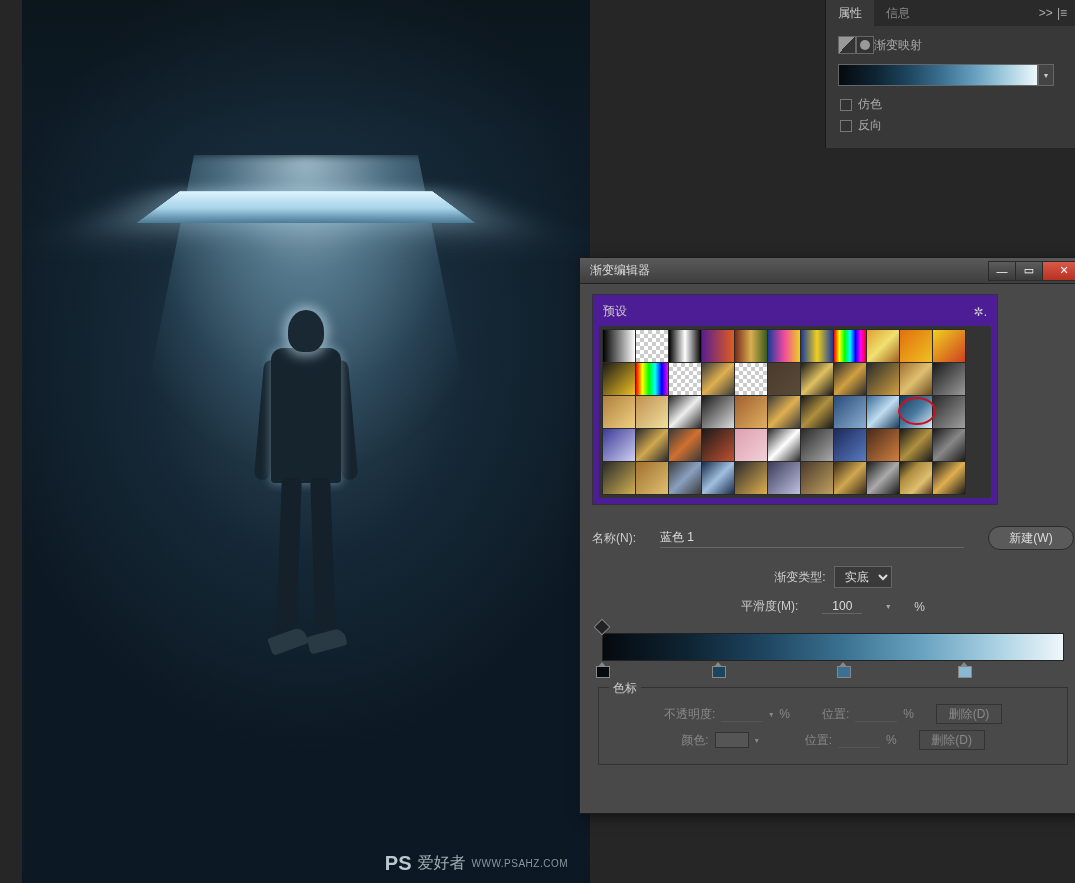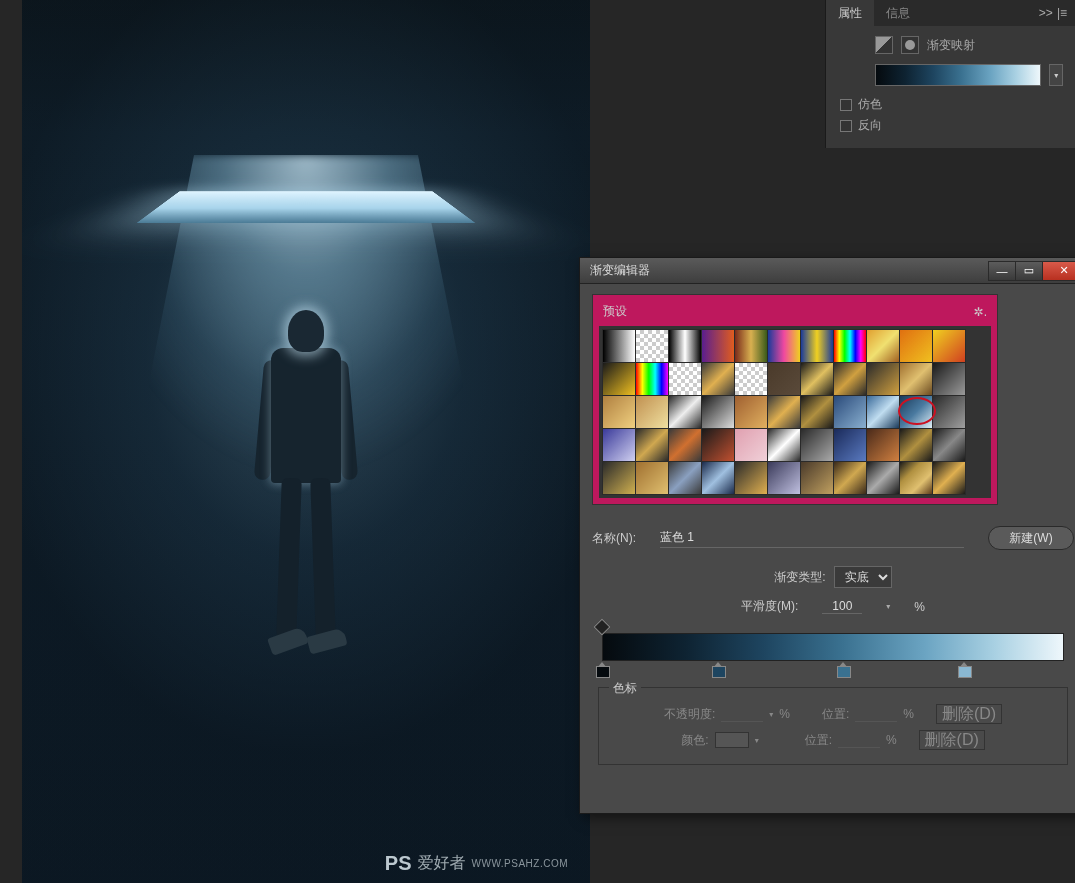--- a/index.html
+++ b/index.html
@@ -23,39 +23,39 @@
 .watermark .ps { font-weight: bold; color: #bcc8cf; font-size: 20px; }
 .watermark .cn { font-family: Liberation Mono, monospace; }
 .watermark .url { font-size: 10px; letter-spacing: 0.5px; color: #8a959c; }
 
 .props-panel { position: absolute; right: 0; top: 0; width: 250px; background: #383838; border-left: 1px solid #1a1a1a; }
 .props-tabs { display: flex; background: #2a2a2a; height: 26px; align-items: center; }
 .ptab { padding: 21px 12px; font-size: 12px; color: #888; cursor: pointer; }
 .ptab.active { background: #383838; color: #ccc; }
 .props-menu { margin-left: auto; padding-right: 8px; color: #aaa; font-size: 12px; display: flex; gap: 4px; }
 .props-body { padding: 10px 12px; }
-.props-row { display: flex; align-items: flex-end; gap: 8px; margin-bottom: 10px; color: #aaa; font-size: 12px; margin-left: 37px; }
+.props-row { display: flex; align-items: flex-end; margin-bottom: 10px; color: #aaa; font-size: 12px; }
 .adj-icon1 { width: 18px; height: 18px; background: linear-gradient(135deg, #999 50%, #333 50%); border: 1px solid #666; }
 .adj-icon2 { width: 18px; height: 18px; background: #333; border: 1px solid #666; position: relative; }
 .adj-icon2::after { content: ""; position: absolute; inset: 3px; border-radius: 50%; background: #999; }
 .grad-preview { width: 200px; height: 22px; background: linear-gradient(90deg, #050a0e 0%, #0e2332 18%, #1e4560 35%, #3a7190 52%, #6ba4c2 70%, #a8d0e2 85%, #eef7fb 100%); border: 1px solid #666; }
 .grad-dd { width: 16px; height: 22px; background: #444; border: 1px solid #666; display: flex; align-items: center; justify-content: center; color: #ccc; font-size: 8px; }
 .cb-row { display: flex; align-items: center; gap: 6px; color: #aaa; font-size: 12px; margin: 4px 0 4px 2px; }
 .cb { width: 12px; height: 12px; border: 1px solid #777; background: #333; }
 
 .dialog { position: absolute; left: 579px; top: 257px; width: 508px; height: 557px; background: #494949; border: 1px solid #1a1a1a; box-shadow: 4px 4px 12px rgba(0,0,0,0.5); }
 .titlebar { height: 26px; background: linear-gradient(180deg, #5a5a5a, #3e3e3e); display: flex; align-items: center; padding: 0 0 0 10px; font-size: 12px; color: #ddd; border-bottom: 1px solid #222; }
 .winbtns { margin-left: auto; display: flex; }
 .winbtn { width: 28px; height: 20px; display: flex; align-items: center; justify-content: center; font-size: 11px; color: #fff; border: 1px solid #2a2a2a; margin-left: -1px; }
 .winbtn.min { background: linear-gradient(180deg, #5c5c5c, #3a3a3a); }
 .winbtn.max { background: linear-gradient(180deg, #5c5c5c, #3a3a3a); }
 .winbtn.close { background: linear-gradient(180deg, #d85a4a, #b83020); width: 44px; }
 
 .dlg-body { padding: 10px 12px; color: #ccc; font-size: 12px; position: relative; }
-.presets-frame { border: 1px solid #333; background: #be185d; padding: 6px; position: relative; width: 406px; }
+.presets-frame { border: 1px solid #333; background: #4c1d95; padding: 6px; position: relative; width: 406px; }
 .presets-header { display: flex; align-items: center; font-size: 12px; color: #ccc; padding: 2px 4px 6px; }
 .gear { margin-left: auto; color: #ccc; font-size: 12px; }
 .swatch-grid { display: grid; grid-template-columns: repeat(11, 32px); grid-auto-rows: 32px; gap: 1px; background: #2a2a2a; padding: 1px; width: fit-content; }
 .swatch-grid-wrap { background: #333; padding: 3px; }
 .sw { width: 32px; height: 32px; }
 .circle-mark { position: absolute; border: 2px solid #c12; border-radius: 50%; width: 38px; height: 28px; pointer-events: none; }
 
 .side-btns { position: absolute; right: 12px; top: 40px; display: flex; flex-direction: column; gap: 6px; }
 .dlg-btn { width: 86px; height: 24px; background: #5a5a5a; border: 1px solid #2a2a2a; border-radius: 12px; color: #ddd; font-size: 12px; display: flex; align-items: center; justify-content: center; cursor: pointer; }
 
@@ -74,21 +74,21 @@
 .op-stop::before { content: ""; position: absolute; inset: 0; background: #222; transform: rotate(45deg); border: 1px solid #888; }
 .cl-stop { position: absolute; bottom: -13px; width: 12px; height: 12px; }
 .cl-stop::before { content: ""; position: absolute; top: 0; left: 1px; border-left: 5px solid transparent; border-right: 5px solid transparent; border-bottom: 6px solid #888; }
 .cl-stop::after { content: ""; position: absolute; bottom: -4px; left: 0; width: 12px; height: 10px; background: var(--c, #000); border: 1px solid #888; }
 
 .stops-frame { border: 1px solid #333; margin: 26px 6px 0; padding: 10px 8px 8px; position: relative; }
 .stops-legend { position: absolute; top: -8px; left: 10px; background: #494949; padding: 0 4px; font-size: 12px; color: #ccc; }
 .stops-line { display: flex; align-items: center; gap: 6px; margin: 6px 0; font-size: 12px; color: #888; justify-content: center; }
 .mini-input { width: 42px; background: transparent; border: none; border-bottom: 1px solid #555; color: #888; font-size: 12px; }
 .color-box { width: 34px; height: 16px; background: #555; border: 1px solid #333; }
-.del-btn { width: 66px; height: 20px; background: #4a4a4a; border: 1px solid #333; color: #888; font-size: 16px; display: flex; align-items: center; justify-content: center; }
+.del-btn { width: 66px; height: 20px; background: #4a4a4a; border: 1px solid #333; color: #888; font-size: 12px; display: flex; align-items: center; justify-content: center; }
 </style>
 </head>
 <body>
 
 <div class="canvas-img">
   <div class="fog"></div>
   <div class="lightbeam"></div>
   <div class="skylight"></div>
   <div class="figure">
     <div class="fig-arm-l"></div>

